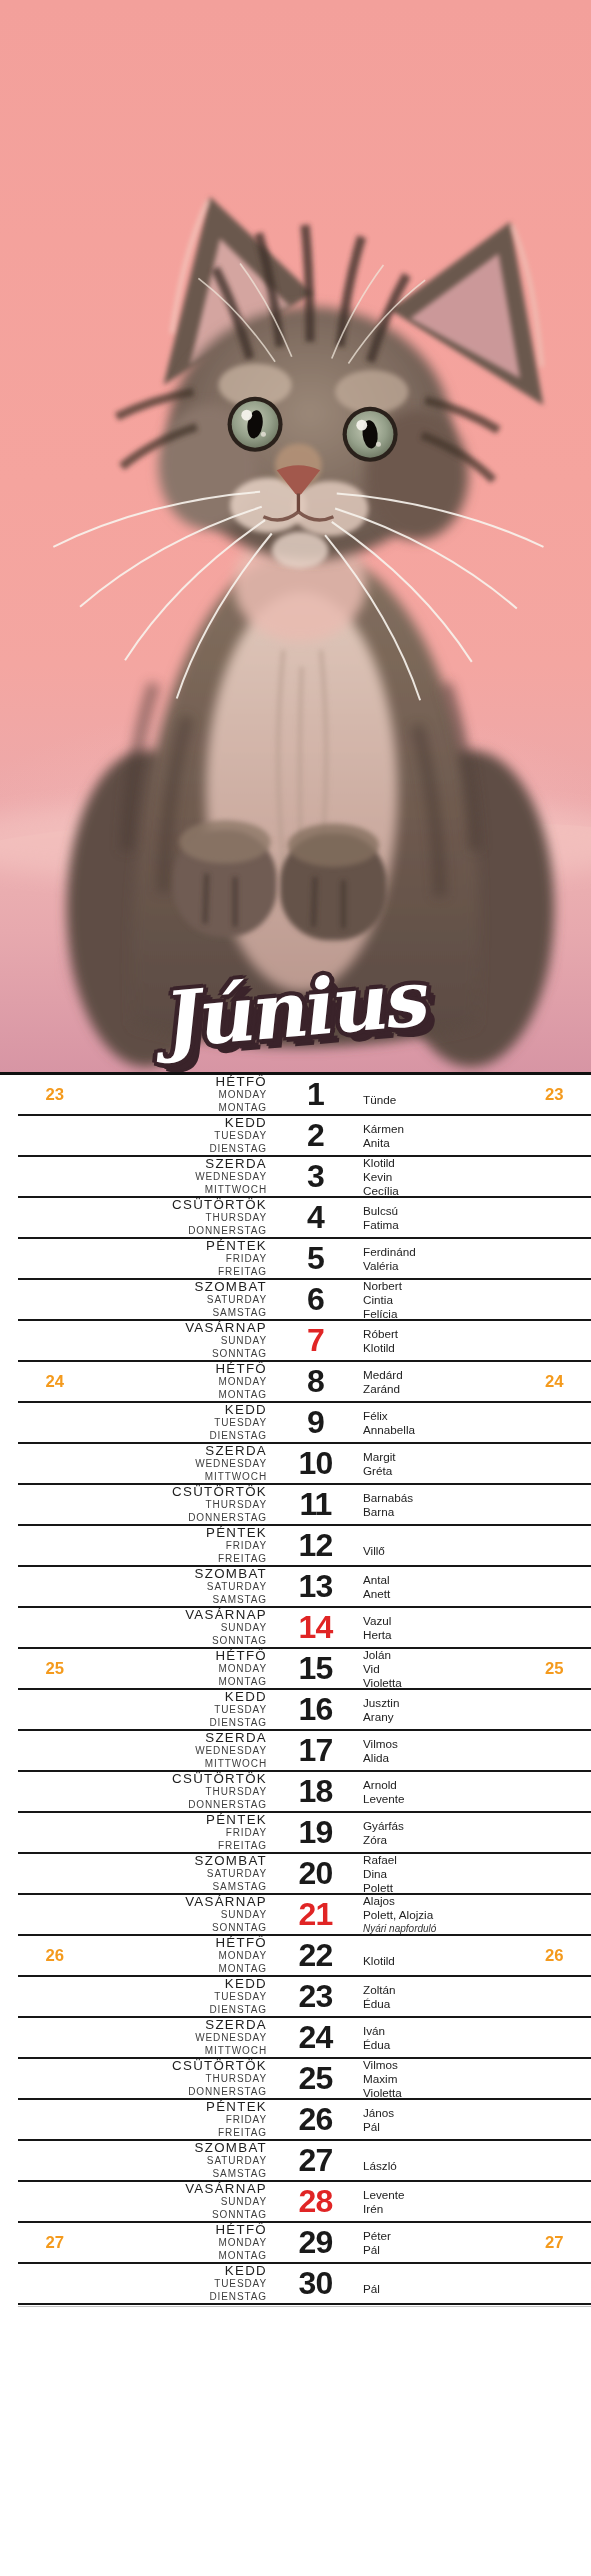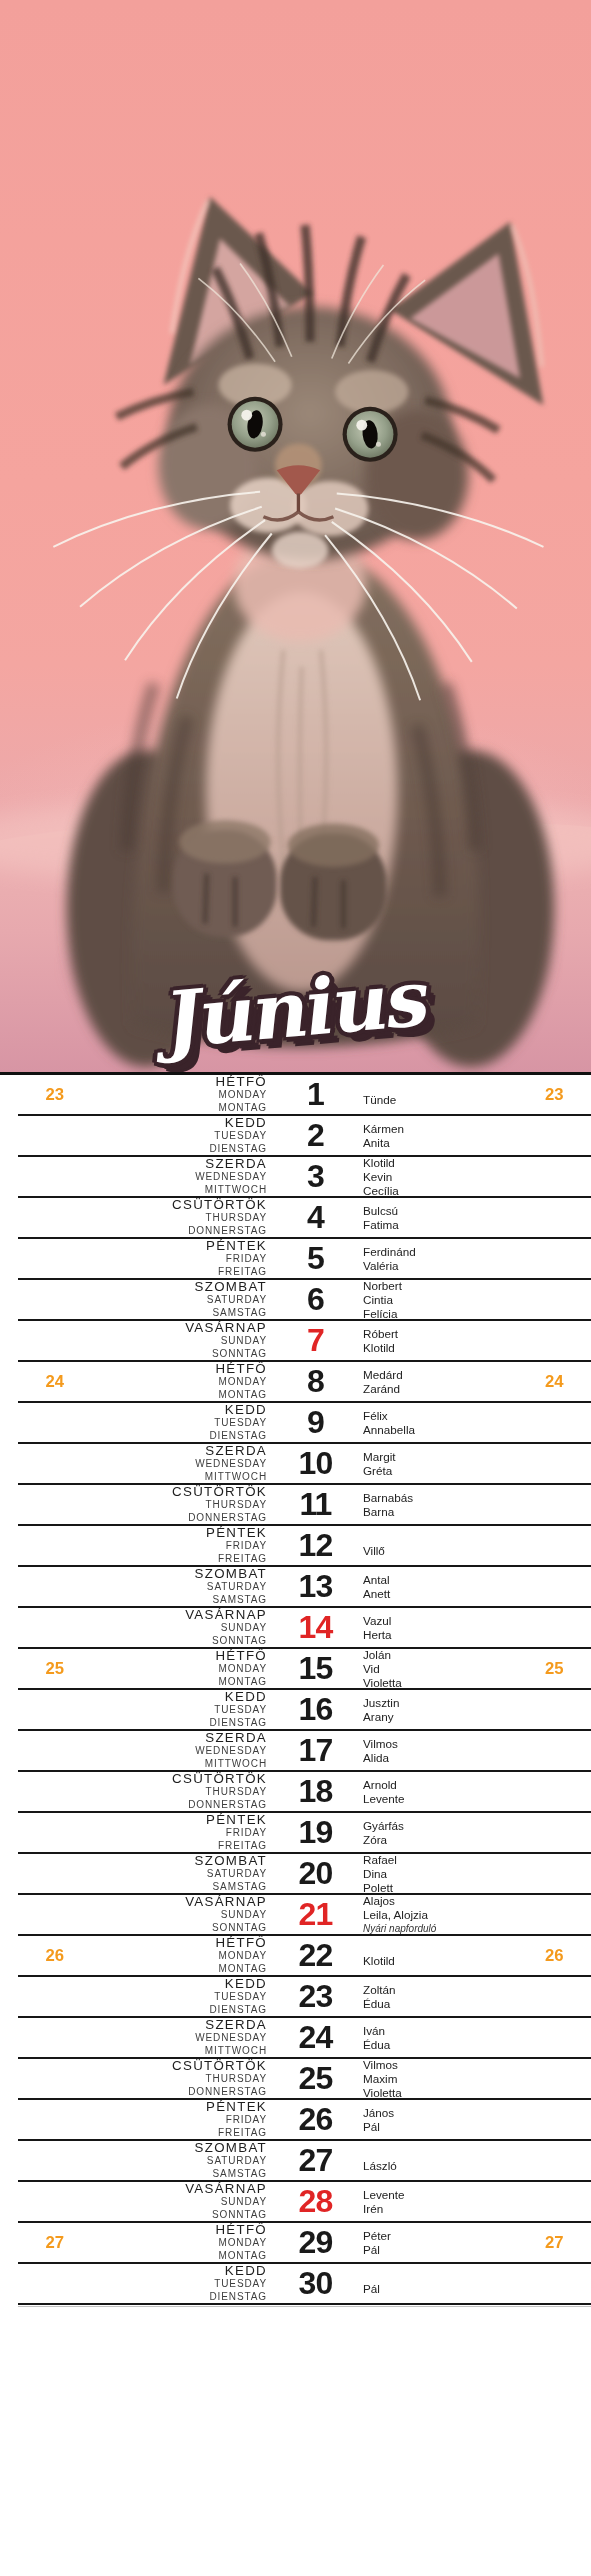--- a/index.html
+++ b/index.html
@@ -469,21 +469,21 @@
     </div>
     <div class="row sunday">
       <div class="daylabel">
         <div class="dow">VASÁRNAP</div>
         <div class="dow-sub">SUNDAY</div>
         <div class="dow-sub">SONNTAG</div>
       </div>
       <div class="daynum">21</div>
       <div class="names">
         <div class="nameline">Alajos</div>
-        <div class="nameline">Leila, Alojzia</div>
+        <div class="nameline">Polett, Alojzia</div>
         <div class="note">Nyári napforduló</div>
       </div>
     </div>
     <div class="row">
       <div class="wk wk-l">26</div>
       <div class="wk wk-r">26</div>
       <div class="daylabel">
         <div class="dow">HÉTFŐ</div>
         <div class="dow-sub">MONDAY</div>
         <div class="dow-sub">MONTAG</div>

